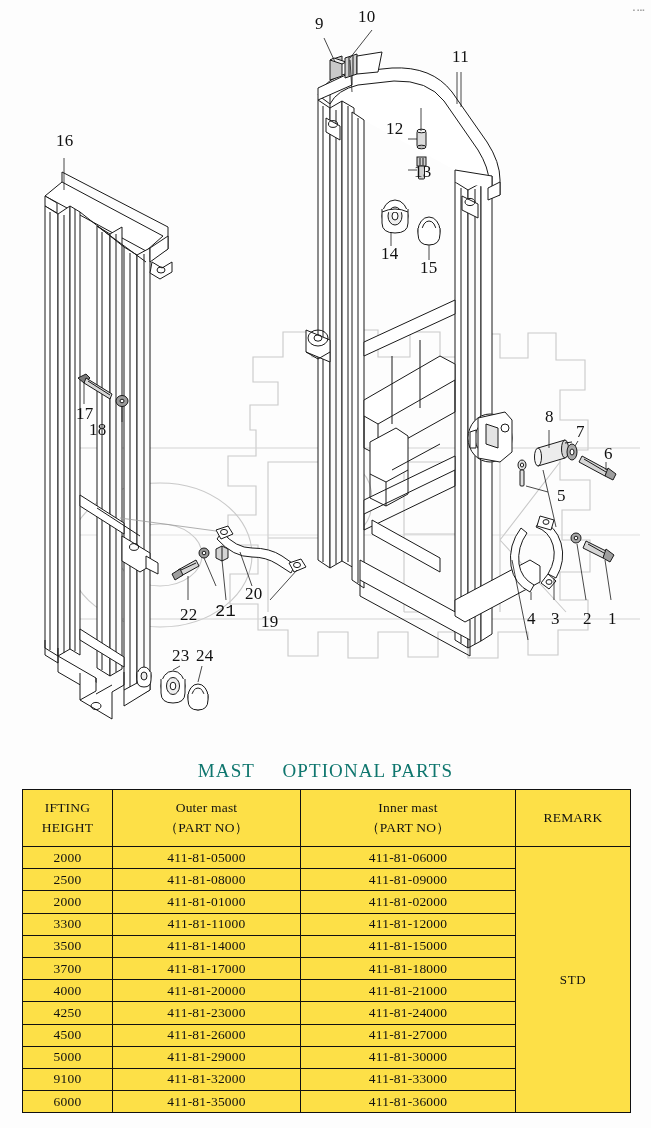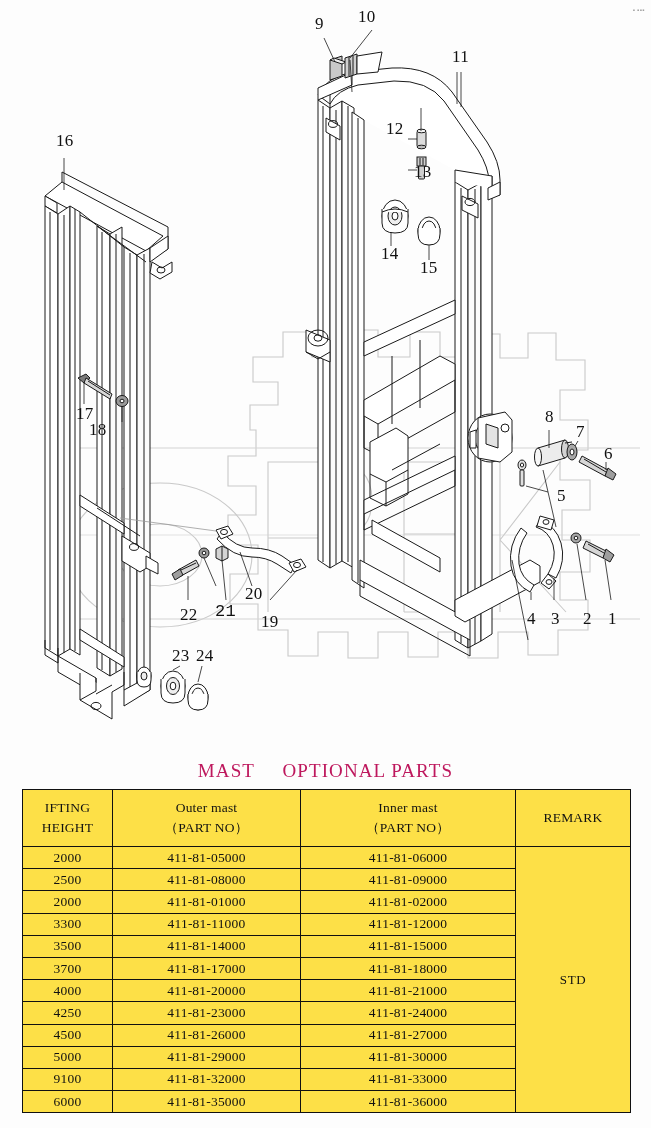--- a/index.html
+++ b/index.html
@@ -27,21 +27,21 @@
     line-height:1;
   }
 
   
   #caption{
     position:absolute;left:0;top:760px;width:651px;
     text-align:center;
     font-family:"Liberation Serif", serif;
     font-size:19px;
     letter-spacing:1.1px;
-    color:#be185d;
+    color:#0f766e;
   }
   #caption .gap{display:inline-block;width:16px;}
 
   
   #parts-table{
     position:absolute;left:22px;top:789px;
     width:608px;
     border-collapse:collapse;
     table-layout:fixed;
     font-family:"Liberation Serif", serif;

